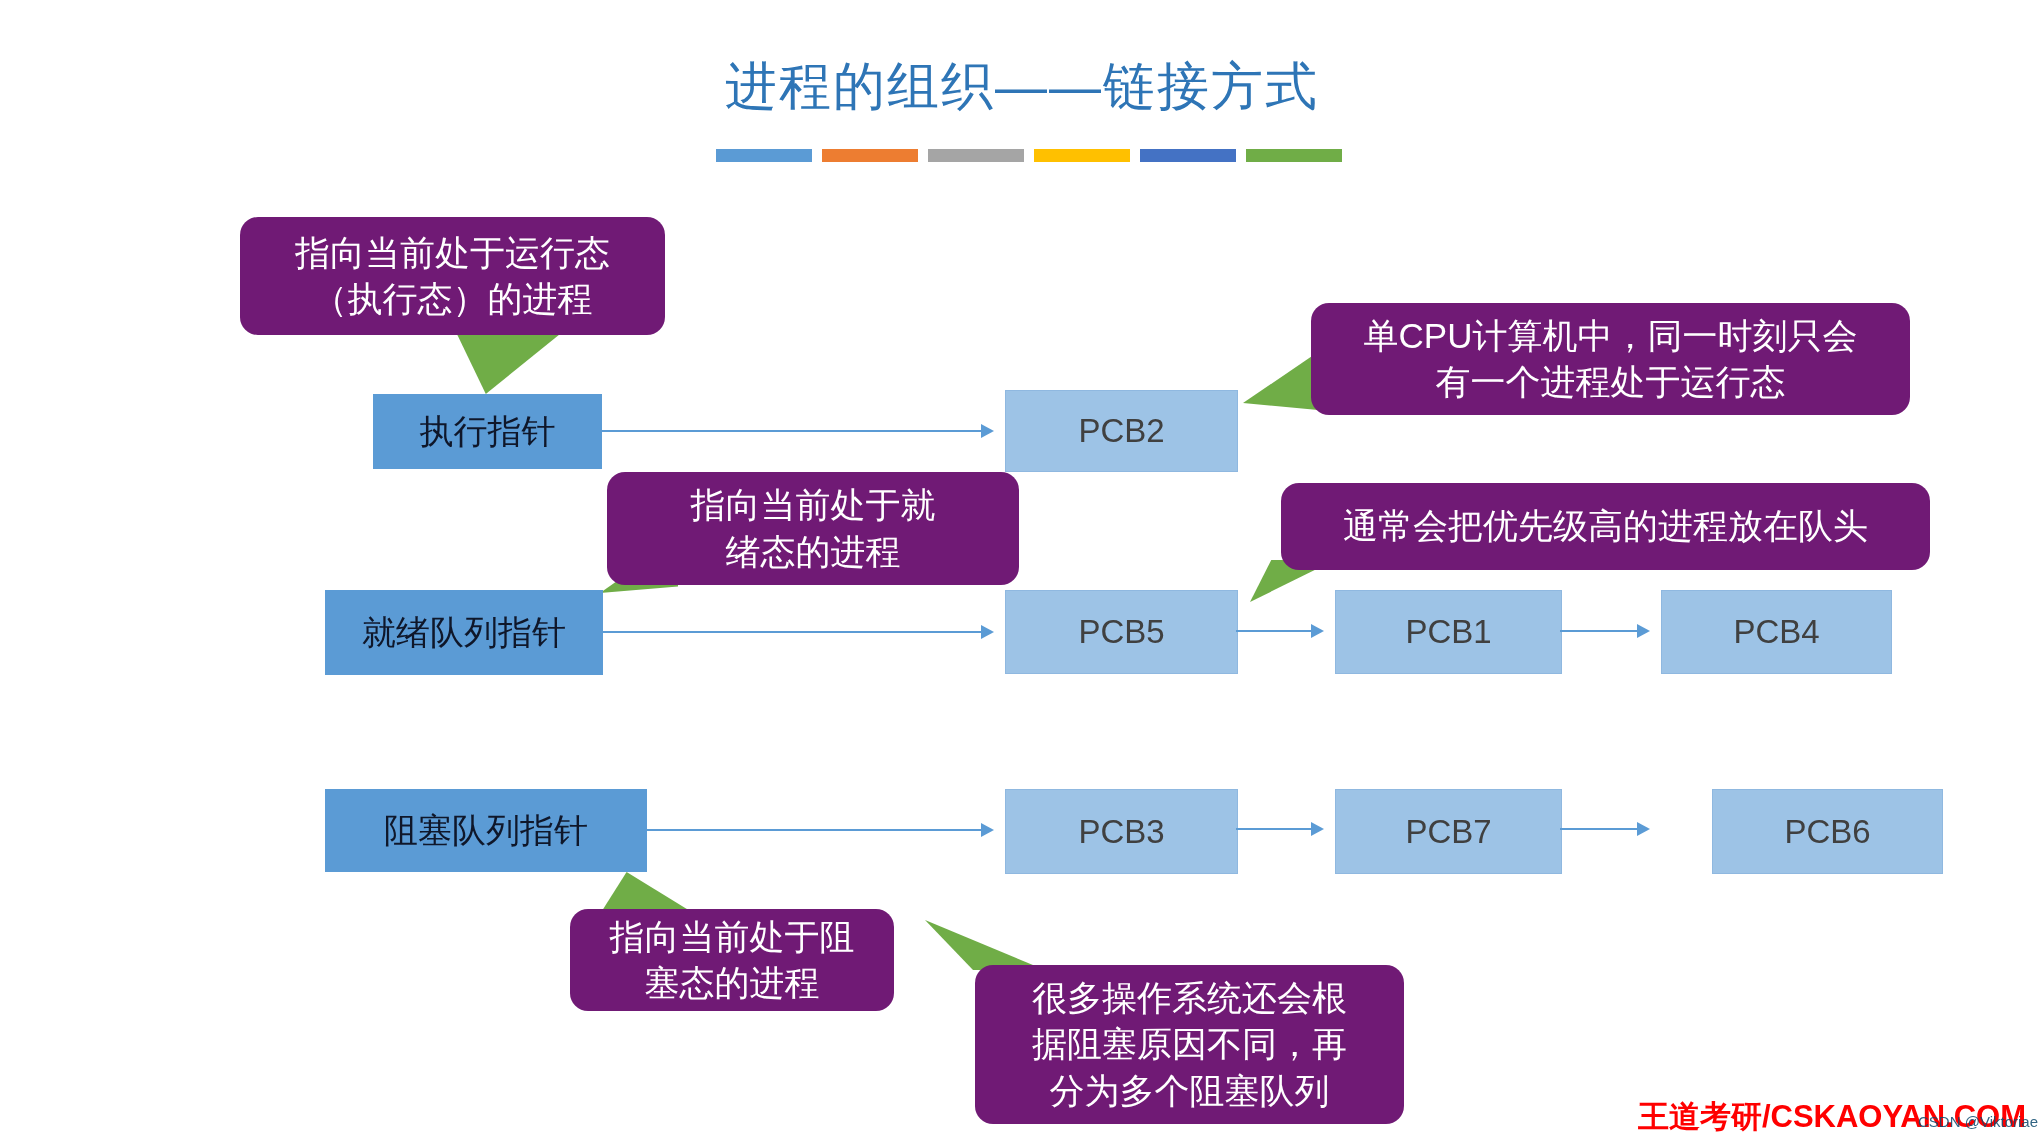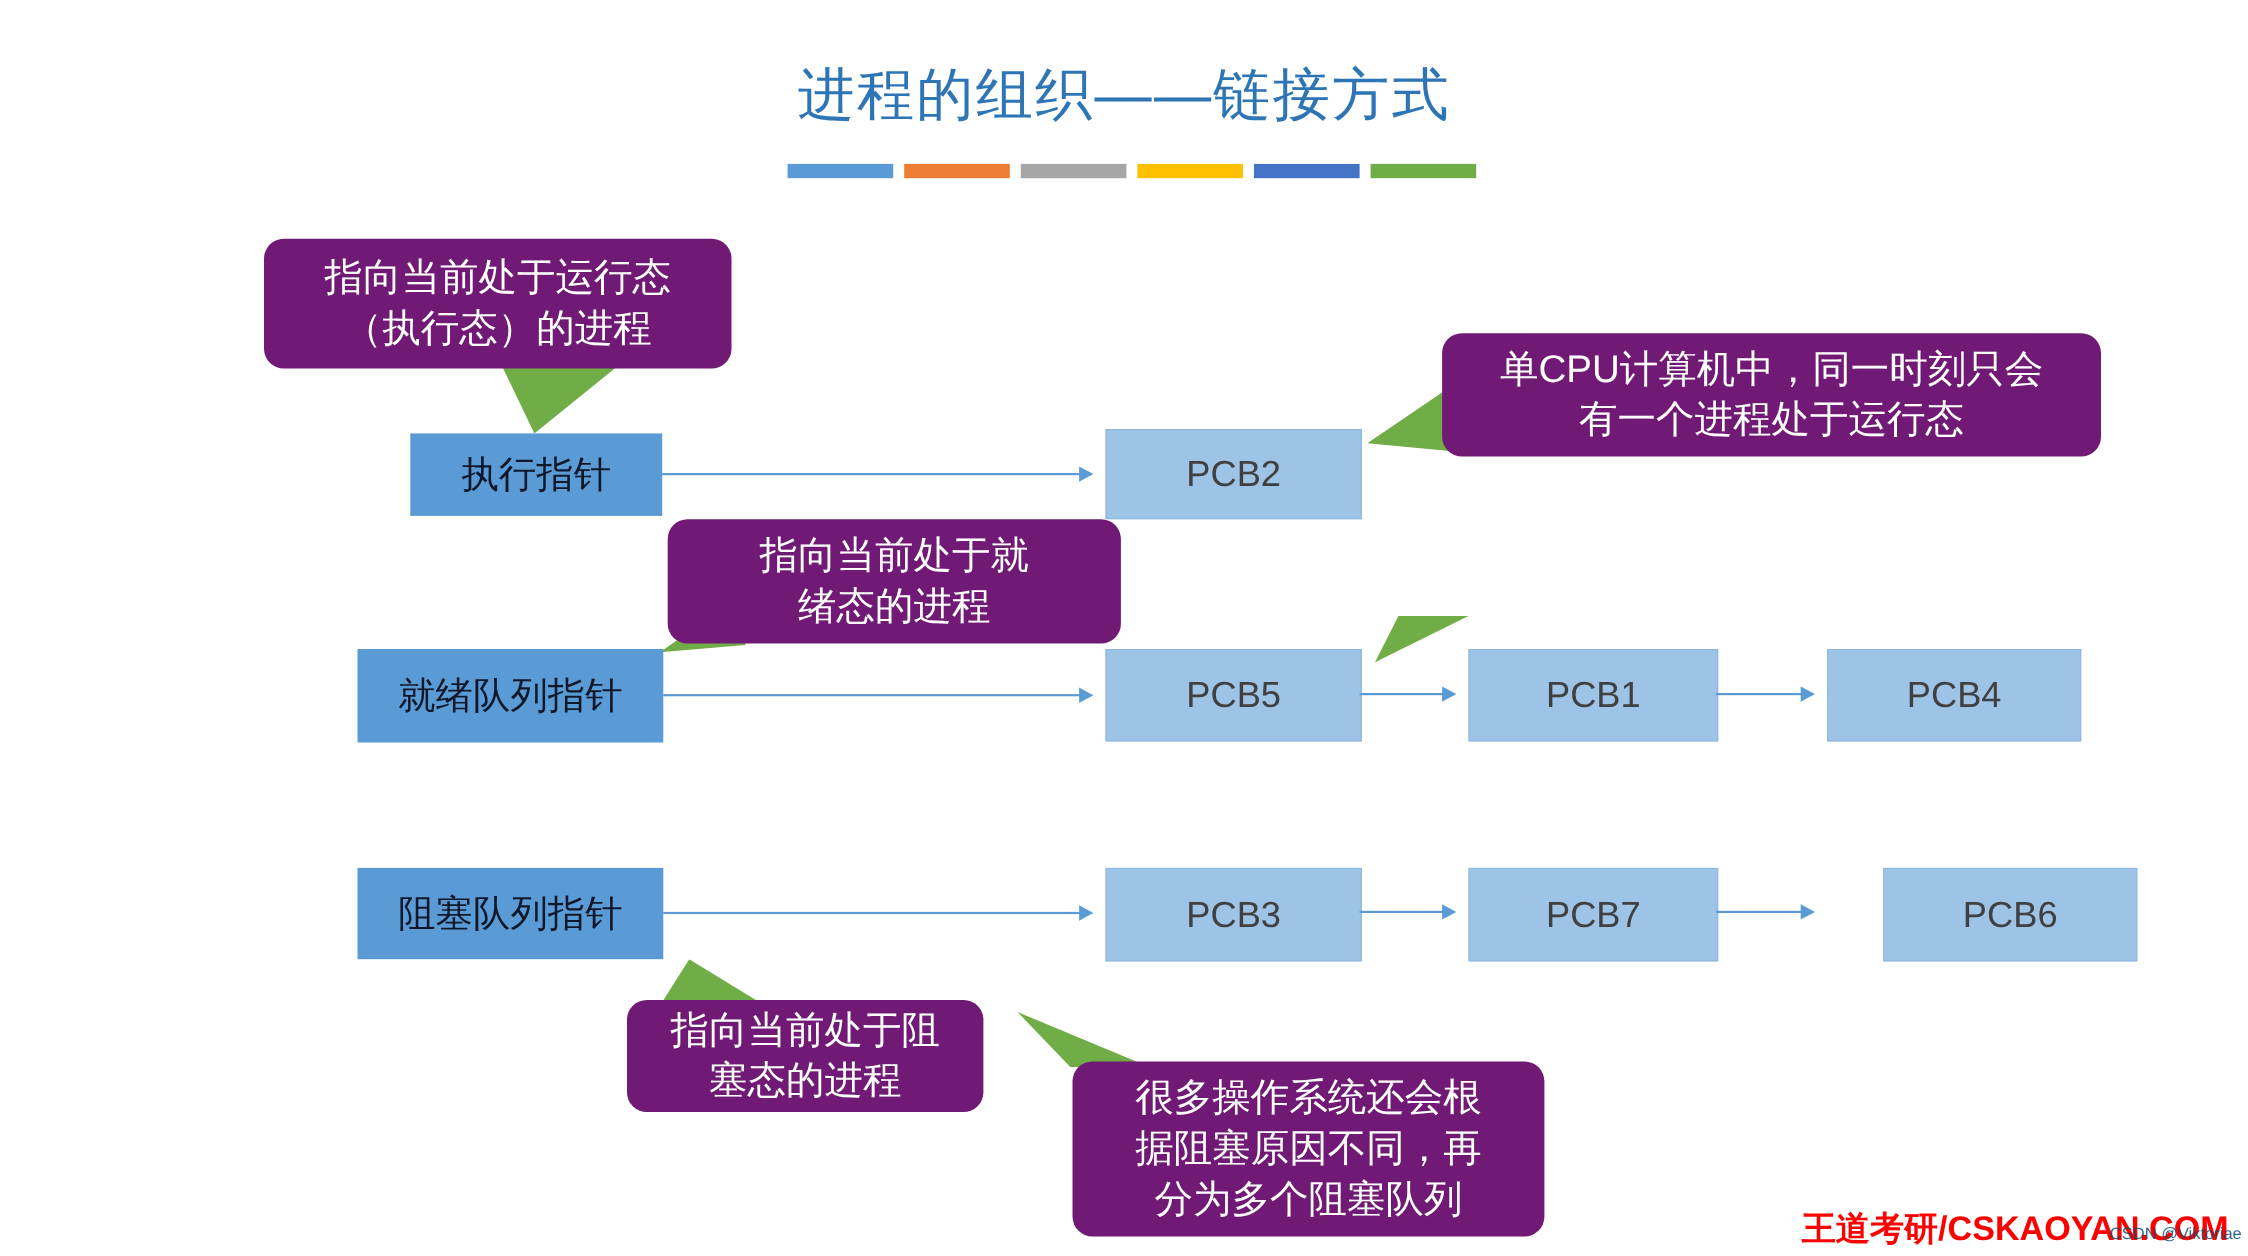--- a/index.html
+++ b/index.html
@@ -51,39 +51,40 @@
   <div class="tail" style="left:1250px;top:560px;width:85px;height:42px;clip-path:polygon(25% 0,100% 0,0 100%);"></div>
   <div class="tail" style="left:600px;top:872px;width:95px;height:42px;clip-path:polygon(28% 0,100% 100%,0 100%);"></div>
   <div class="tail" style="left:925px;top:920px;width:120px;height:50px;clip-path:polygon(0 0,100% 100%,40% 100%);"></div>
 
   <div class="callout" style="left:240px;top:217px;width:425px;height:118px;">指向当前处于运行态
 （执行态）的进程</div>
   <div class="callout" style="left:1311px;top:303px;width:599px;height:112px;">单CPU计算机中，同一时刻只会
 有一个进程处于运行态</div>
   <div class="callout" style="left:607px;top:472px;width:412px;height:113px;">指向当前处于就
 绪态的进程</div>
+  <div class="callout" style="left:1281px;top:483px;width:649px;height:87px;">通常会把优先级高的进程放在队头</div>
   <div class="callout" style="left:570px;top:909px;width:324px;height:102px;">指向当前处于阻
 塞态的进程</div>
   <div class="callout" style="left:975px;top:965px;width:429px;height:159px;">很多操作系统还会根
 据阻塞原因不同，再
 分为多个阻塞队列</div>
 
   <div class="pointer-box" style="left:373px;top:394px;width:229px;height:75px;">执行指针</div>
   <div class="arrow" style="left:602px;top:430px;width:390px;"></div>
   <div class="pcb-box" style="left:1005px;top:390px;width:231px;height:80px;">PCB2</div>
 
   <div class="pointer-box" style="left:325px;top:590px;width:278px;height:85px;">就绪队列指针</div>
   <div class="arrow" style="left:603px;top:631px;width:389px;"></div>
   <div class="pcb-box" style="left:1005px;top:590px;width:231px;height:82px;">PCB5</div>
   <div class="arrow" style="left:1236px;top:630px;width:86px;"></div>
   <div class="pcb-box" style="left:1335px;top:590px;width:225px;height:82px;">PCB1</div>
   <div class="arrow" style="left:1560px;top:630px;width:88px;"></div>
   <div class="pcb-box" style="left:1661px;top:590px;width:229px;height:82px;">PCB4</div>
 
-  <div class="pointer-box" style="left:325px;top:789px;width:278px;height:83px;">阻塞队列指针</div>
+  <div class="pointer-box" style="left:325px;top:789px;width:322px;height:83px;">阻塞队列指针</div>
   <div class="arrow" style="left:603px;top:829px;width:389px;"></div>
   <div class="pcb-box" style="left:1005px;top:789px;width:231px;height:83px;">PCB3</div>
   <div class="arrow" style="left:1236px;top:828px;width:86px;"></div>
   <div class="pcb-box" style="left:1335px;top:789px;width:225px;height:83px;">PCB7</div>
   <div class="arrow" style="left:1560px;top:828px;width:88px;"></div>
   <div class="pcb-box" style="left:1712px;top:789px;width:229px;height:83px;">PCB6</div>
 
   <div class="footer-brand">王道考研/CSKAOYAN.COM</div>
   <div class="watermark">CSDN @Viktoriae</div>
 

